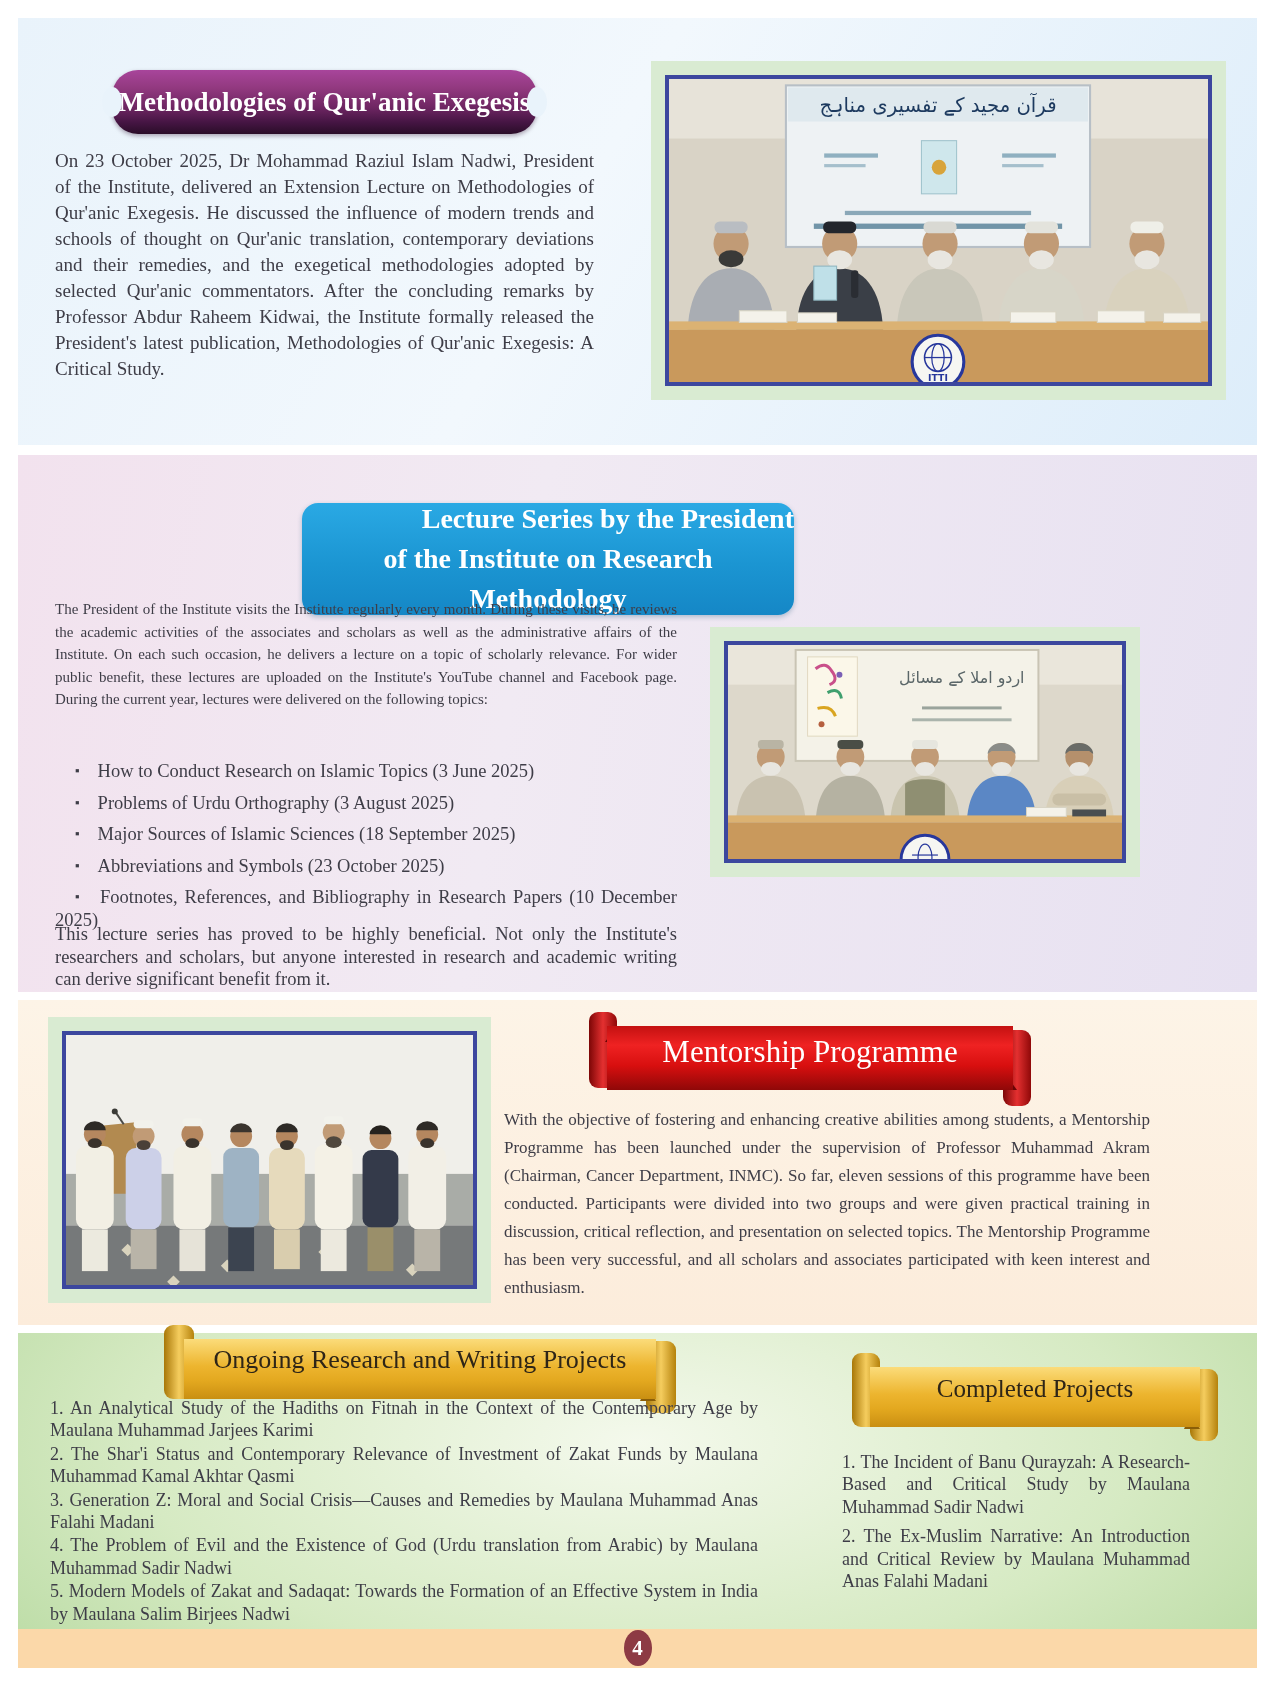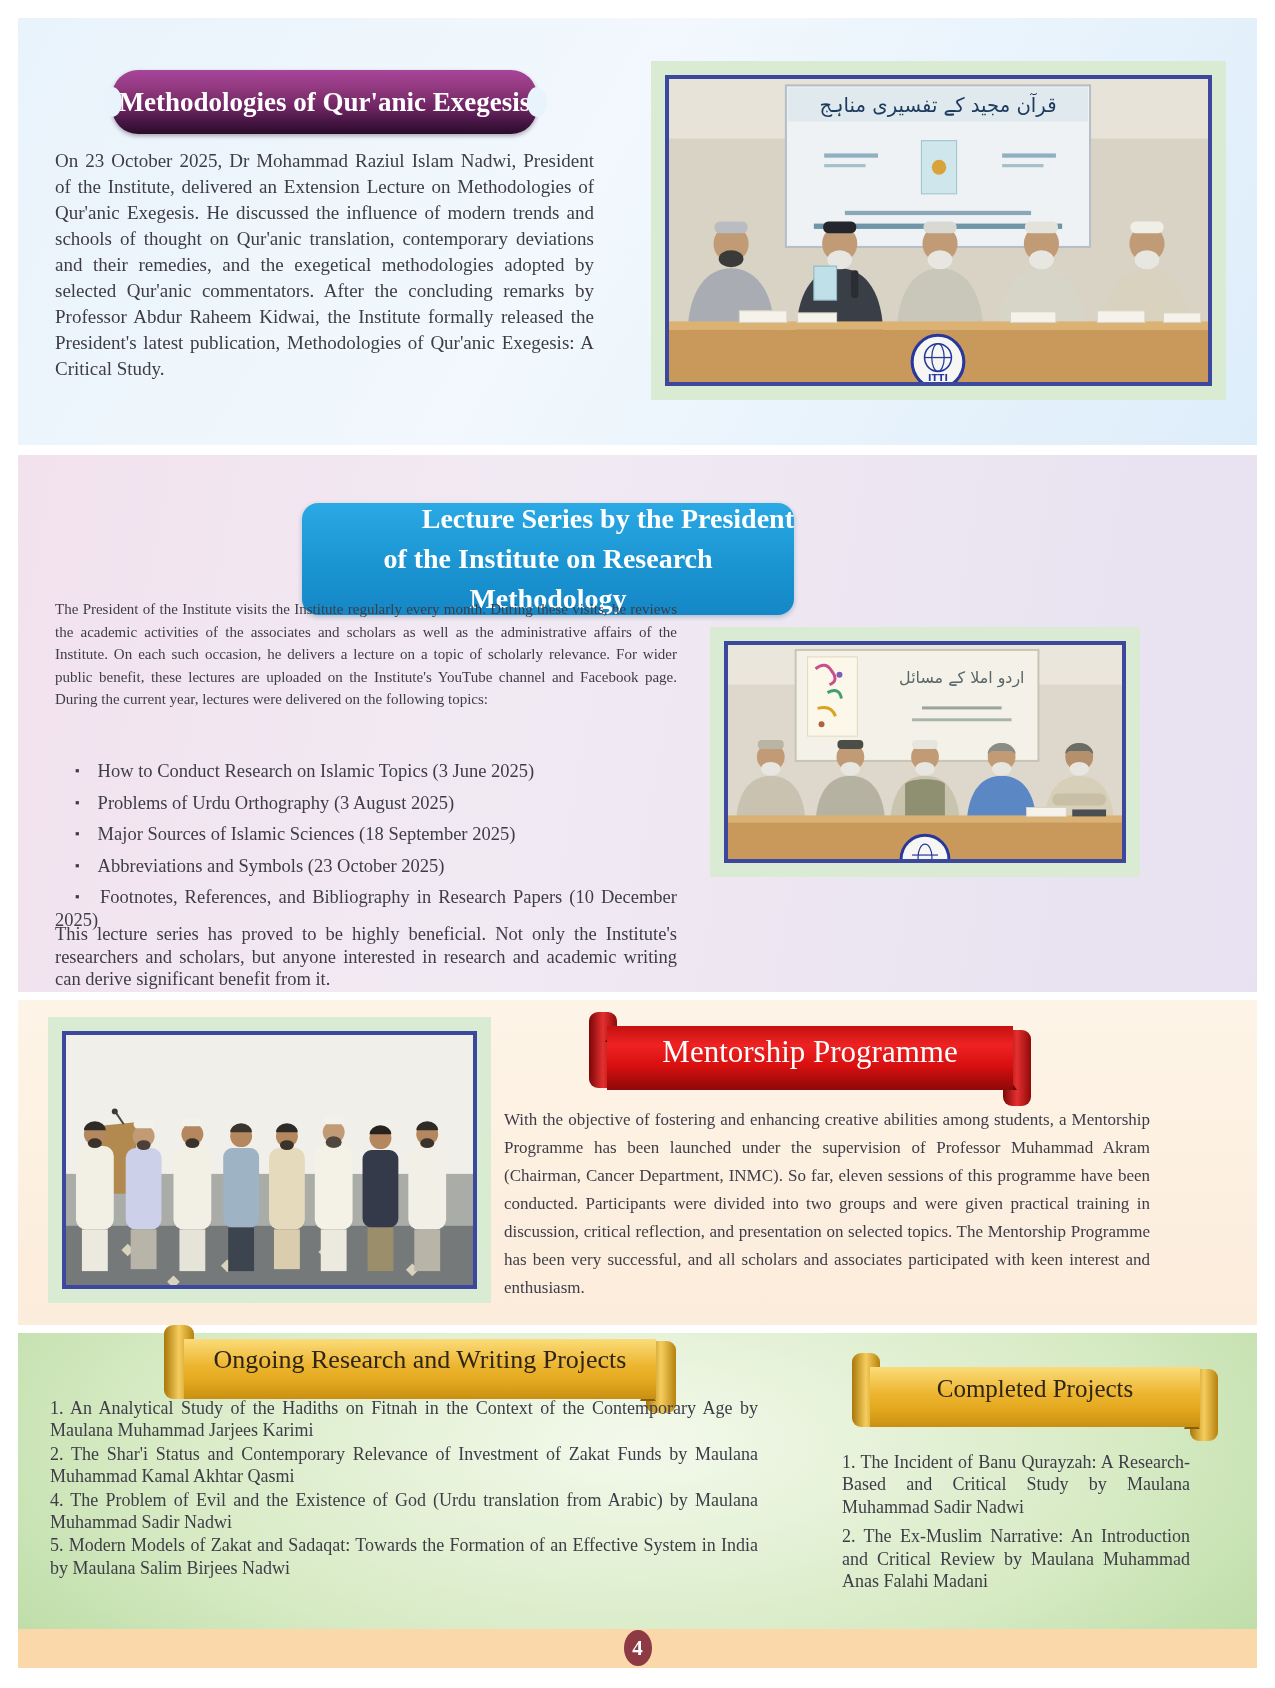--- a/index.html
+++ b/index.html
@@ -355,20 +355,21 @@
         <rect x="496" y="22" width="30" height="72" rx="9" fill="url(#gc)"></rect>
         <path d="M44,22 L50,34 L36,34 Z" fill="#8a5e08"></path>
         <path d="M496,68 L490,82 L506,82 Z" fill="#8a5e08"></path>
         <rect x="34" y="20" width="472" height="60" fill="url(#gb)"></rect>
       </svg>
       <span class="lbl">Ongoing Research and Writing Projects</span>
     </div>
     <div class="listL">
         <div class="item">1. An Analytical Study of the Hadiths on Fitnah in the Context of the Contemporary Age by Maulana Muhammad Jarjees Karimi</div>
         <div class="item">2. The Shar'i Status and Contemporary Relevance of Investment of Zakat Funds by Maulana Muhammad Kamal Akhtar Qasmi</div>
+        <div class="item">3. Generation Z: Moral and Social Crisis—Causes and Remedies by Maulana Muhammad Anas Falahi Madani</div>
         <div class="item">4. The Problem of Evil and the Existence of God (Urdu translation from Arabic) by Maulana Muhammad Sadir Nadwi</div>
         <div class="item">5. Modern Models of Zakat and Sadaqat: Towards the Formation of an Effective System in India by Maulana Salim Birjees Nadwi</div>
       </div>
 
     <div class="ribbon ribbon-gold-r">
       <svg viewBox="0 0 390 96" preserveAspectRatio="none">
         <rect x="12" y="6" width="28" height="74" rx="9" fill="url(#gc)"></rect>
         <rect x="350" y="22" width="28" height="72" rx="9" fill="url(#gc)"></rect>
         <path d="M40,22 L46,34 L32,34 Z" fill="#8a5e08"></path>
         <path d="M350,68 L344,82 L360,82 Z" fill="#8a5e08"></path>

